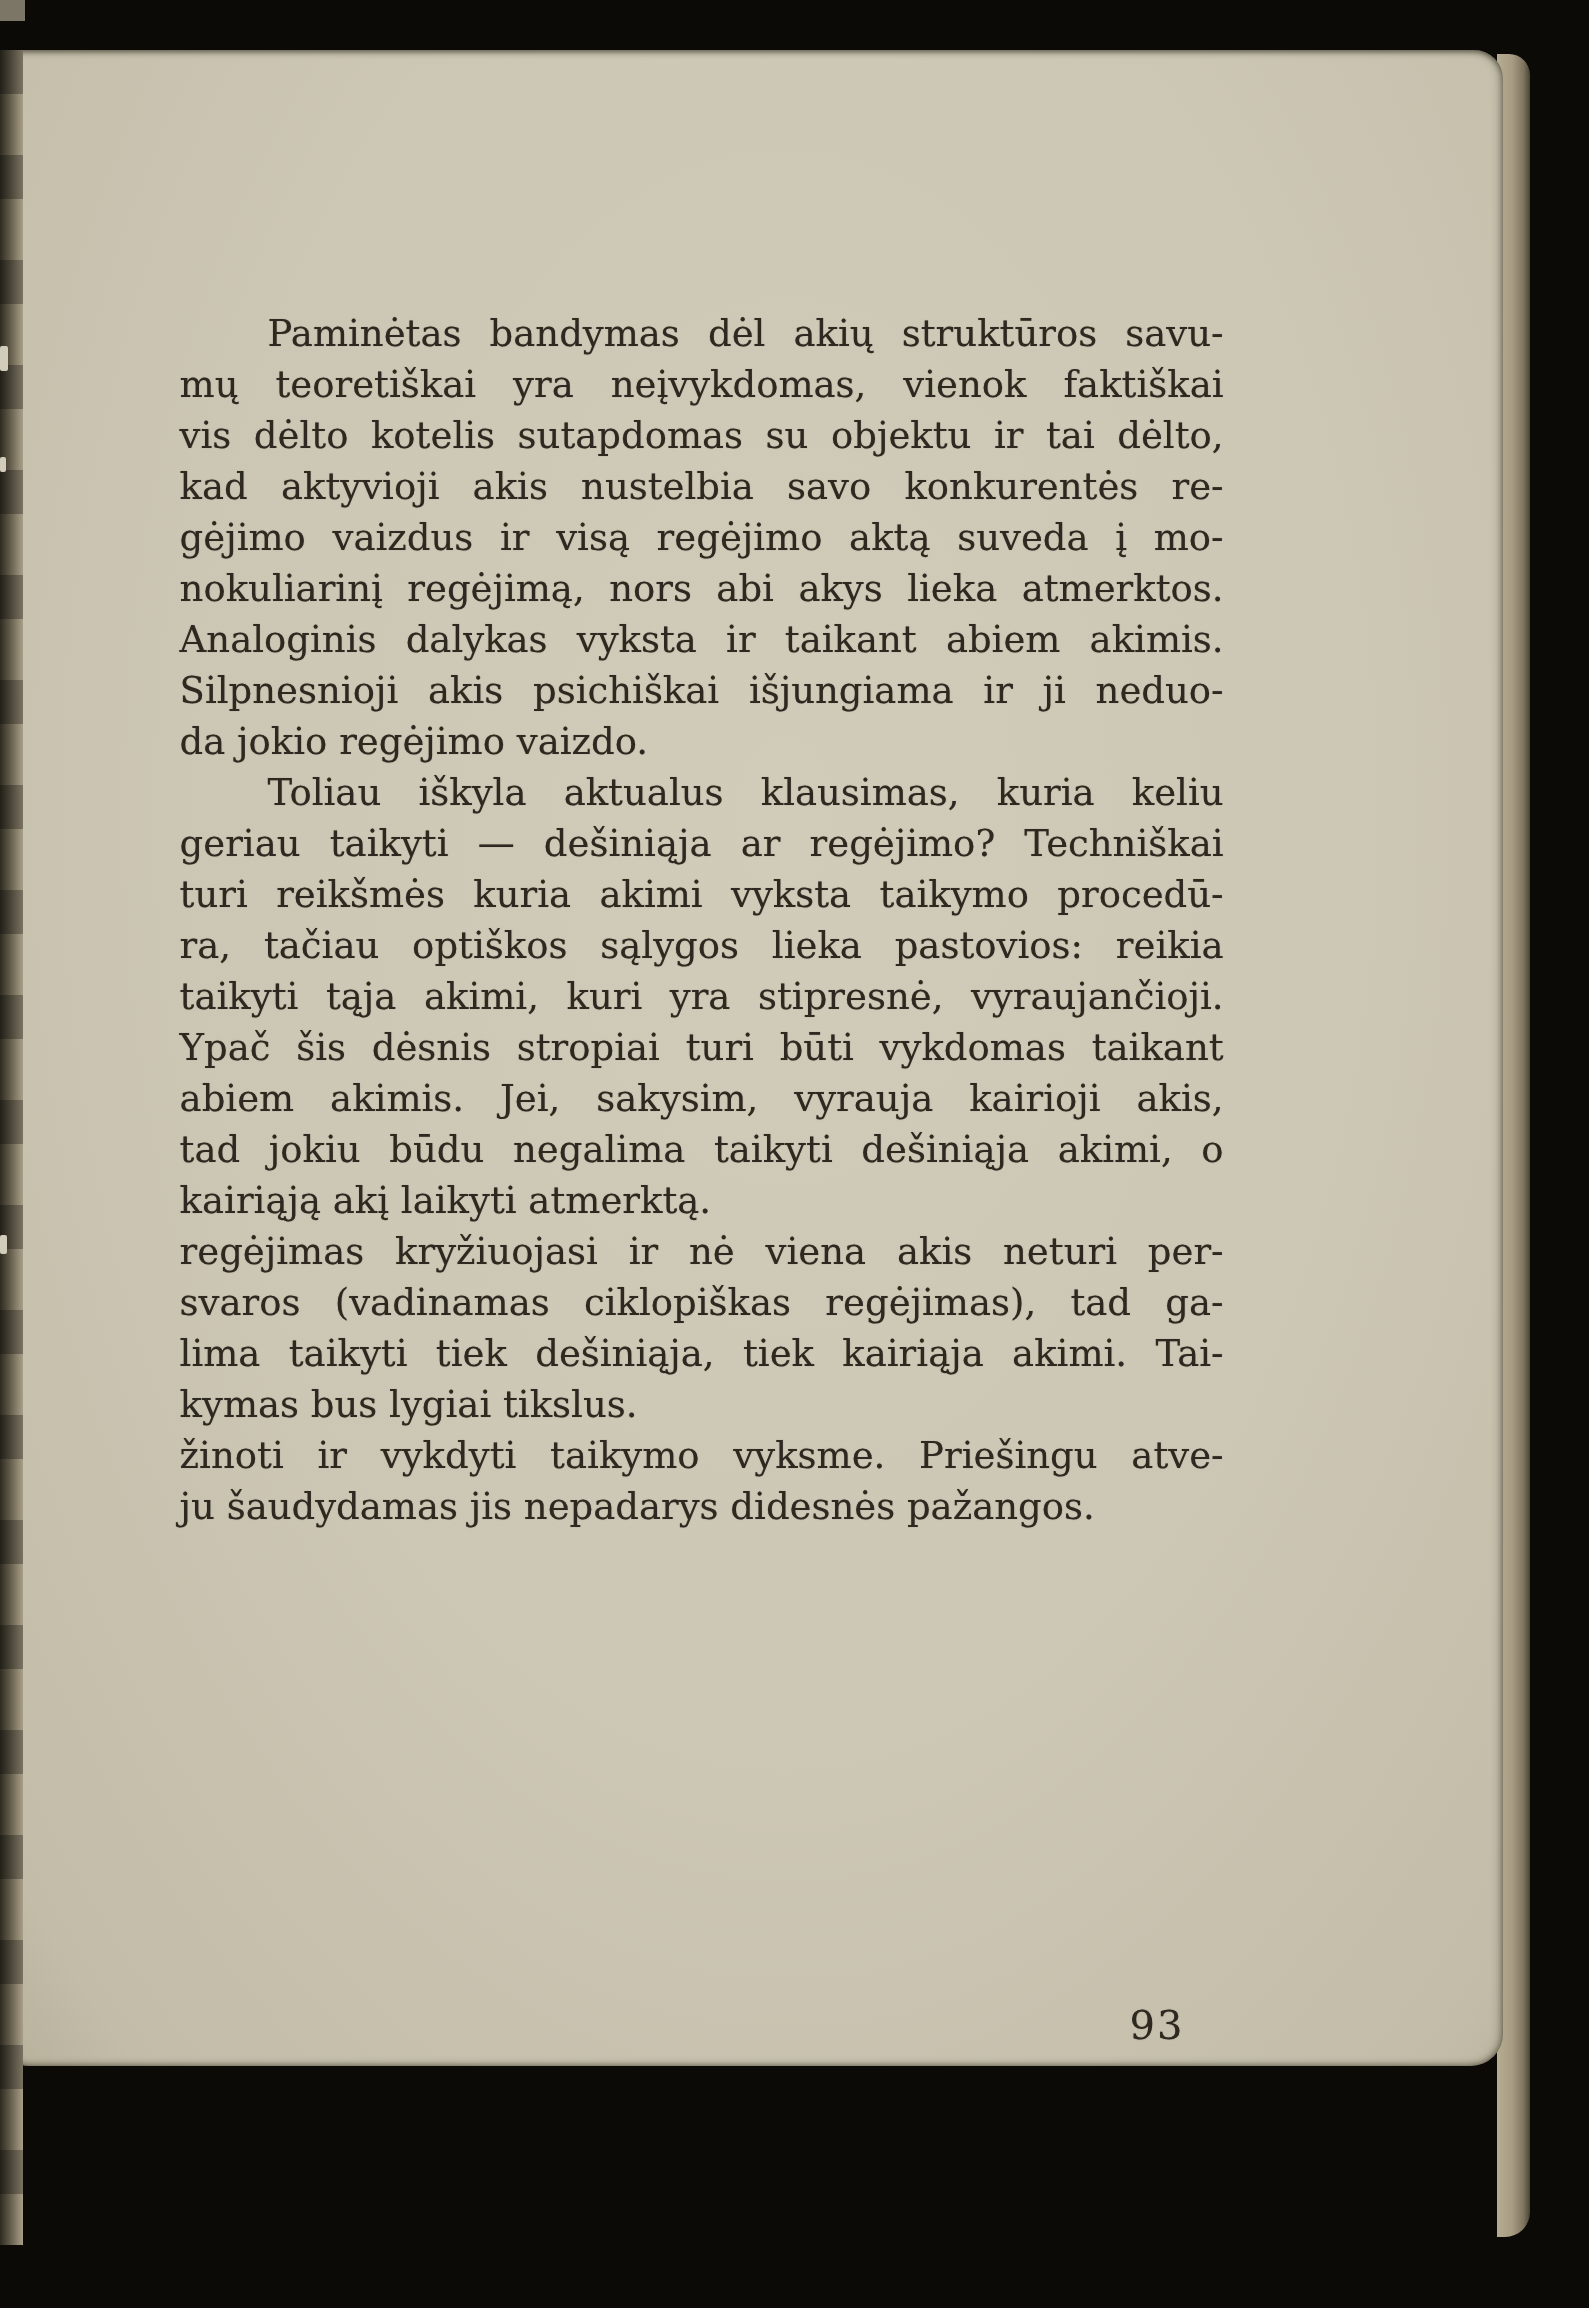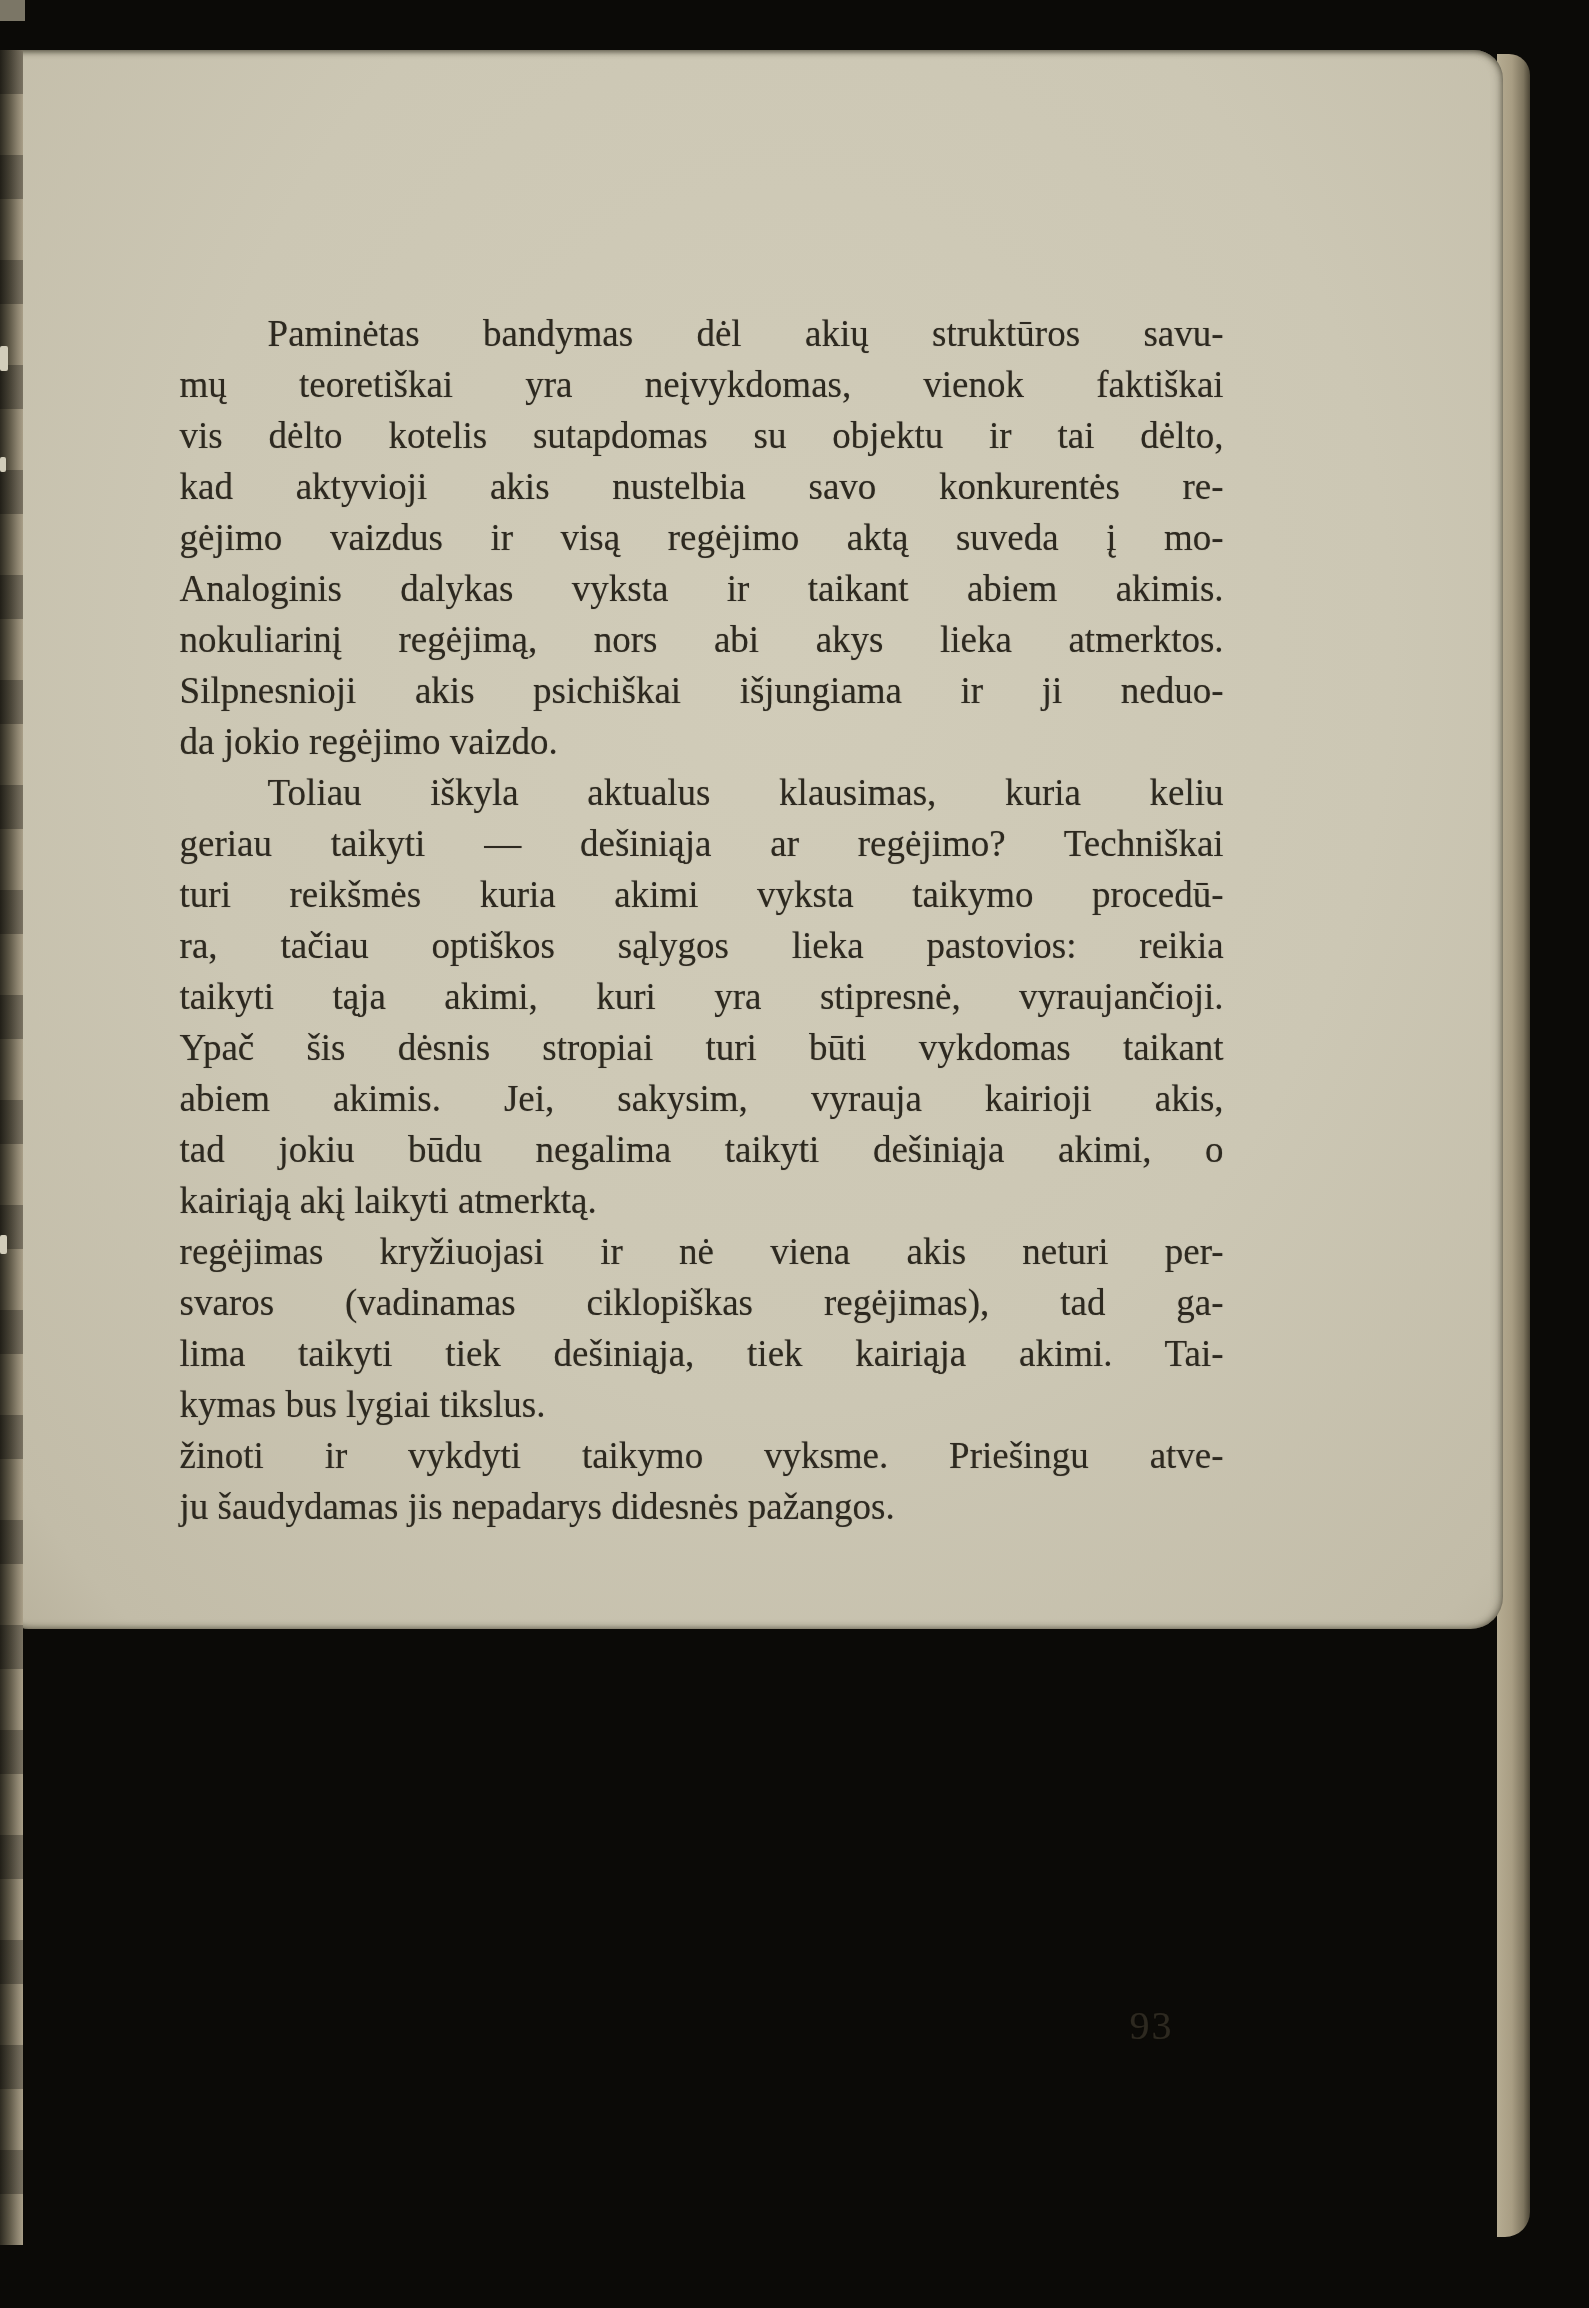--- a/index.html
+++ b/index.html
@@ -33,30 +33,29 @@
   .gutter {
     position: absolute; left: 0; top: 50px;
     width: 23px; height: 2195px;
     background:
       repeating-linear-gradient(to bottom, rgba(0,0,0,.28) 0 44px, rgba(0,0,0,0) 44px 105px),
       linear-gradient(to right, #2e2b21 0%, #5d5746 40%, #8b826e 75%, #a99f88 100%);
     z-index: 3;
   }
   .page {
     position: absolute; left: 7.6px; top: 50px;
-    width: 1495px; height: 1579px;
+    width: 1495px; height: 2016px;
     background: radial-gradient(ellipse at 52% 38%, #d1ccb9 0%, #ccc7b4 55%, #c2bca8 92%, #b8b19c 100%);
     border-radius: 5.7px 29px 32.5px 21px;
     box-shadow:
       inset 0 4.8px 6.7px -2.9px rgba(45,42,28,.65),
       inset -6.7px 0 9.6px -4.8px rgba(60,55,40,.55),
       inset 0 -4.8px 7.6px -3.8px rgba(45,42,28,.5),
       inset 3.8px 0 7.6px -3.8px rgba(45,42,28,.45);
     z-index: 2;
-    font-family: Liberation Serif, serif;
   }
   .text-block {
     position: absolute; left: 172px; top: 258px;
     width: 1044px;
     color: #2d2920;
     font-size: 37px;
     line-height: 51px;
     text-shadow: 0 0 1px rgba(45,40,28,.45);
   }
   .line {
@@ -92,22 +91,22 @@
   <div class="speck s3"></div>
 
   <div class="page">
     <div class="text-block">
 
       <div class="line first">Paminėtas bandymas dėl akių struktūros savu-</div>
       <div class="line">mų teoretiškai yra neįvykdomas, vienok faktiškai</div>
       <div class="line">vis dėlto kotelis sutapdomas su objektu ir tai dėlto,</div>
       <div class="line">kad aktyvioji akis nustelbia savo konkurentės re-</div>
       <div class="line">gėjimo vaizdus ir visą regėjimo aktą suveda į mo-</div>
+      <div class="line">nokuliarinį regėjimą, nors abi akys lieka atmerktos.</div>
       <div class="line">Analoginis dalykas vyksta ir taikant abiem akimis.</div>
-      <div class="line">nokuliarinį regėjimą, nors abi akys lieka atmerktos.</div>
       <div class="line">Silpnesnioji akis psichiškai išjungiama ir ji neduo-</div>
       <div class="line plast">da jokio regėjimo vaizdo.</div>
 
       <div class="line first">Toliau iškyla aktualus klausimas, kuria keliu</div>
       <div class="line">geriau taikyti — dešiniąja ar regėjimo? Techniškai</div>
       <div class="line">turi reikšmės kuria akimi vyksta taikymo procedū-</div>
       <div class="line">ra, tačiau optiškos sąlygos lieka pastovios: reikia</div>
       <div class="line">taikyti tąja akimi, kuri yra stipresnė, vyraujančioji.</div>
       <div class="line">Ypač šis dėsnis stropiai turi būti vykdomas taikant</div>
       <div class="line">abiem akimis. Jei, sakysim, vyrauja kairioji akis,</div>

